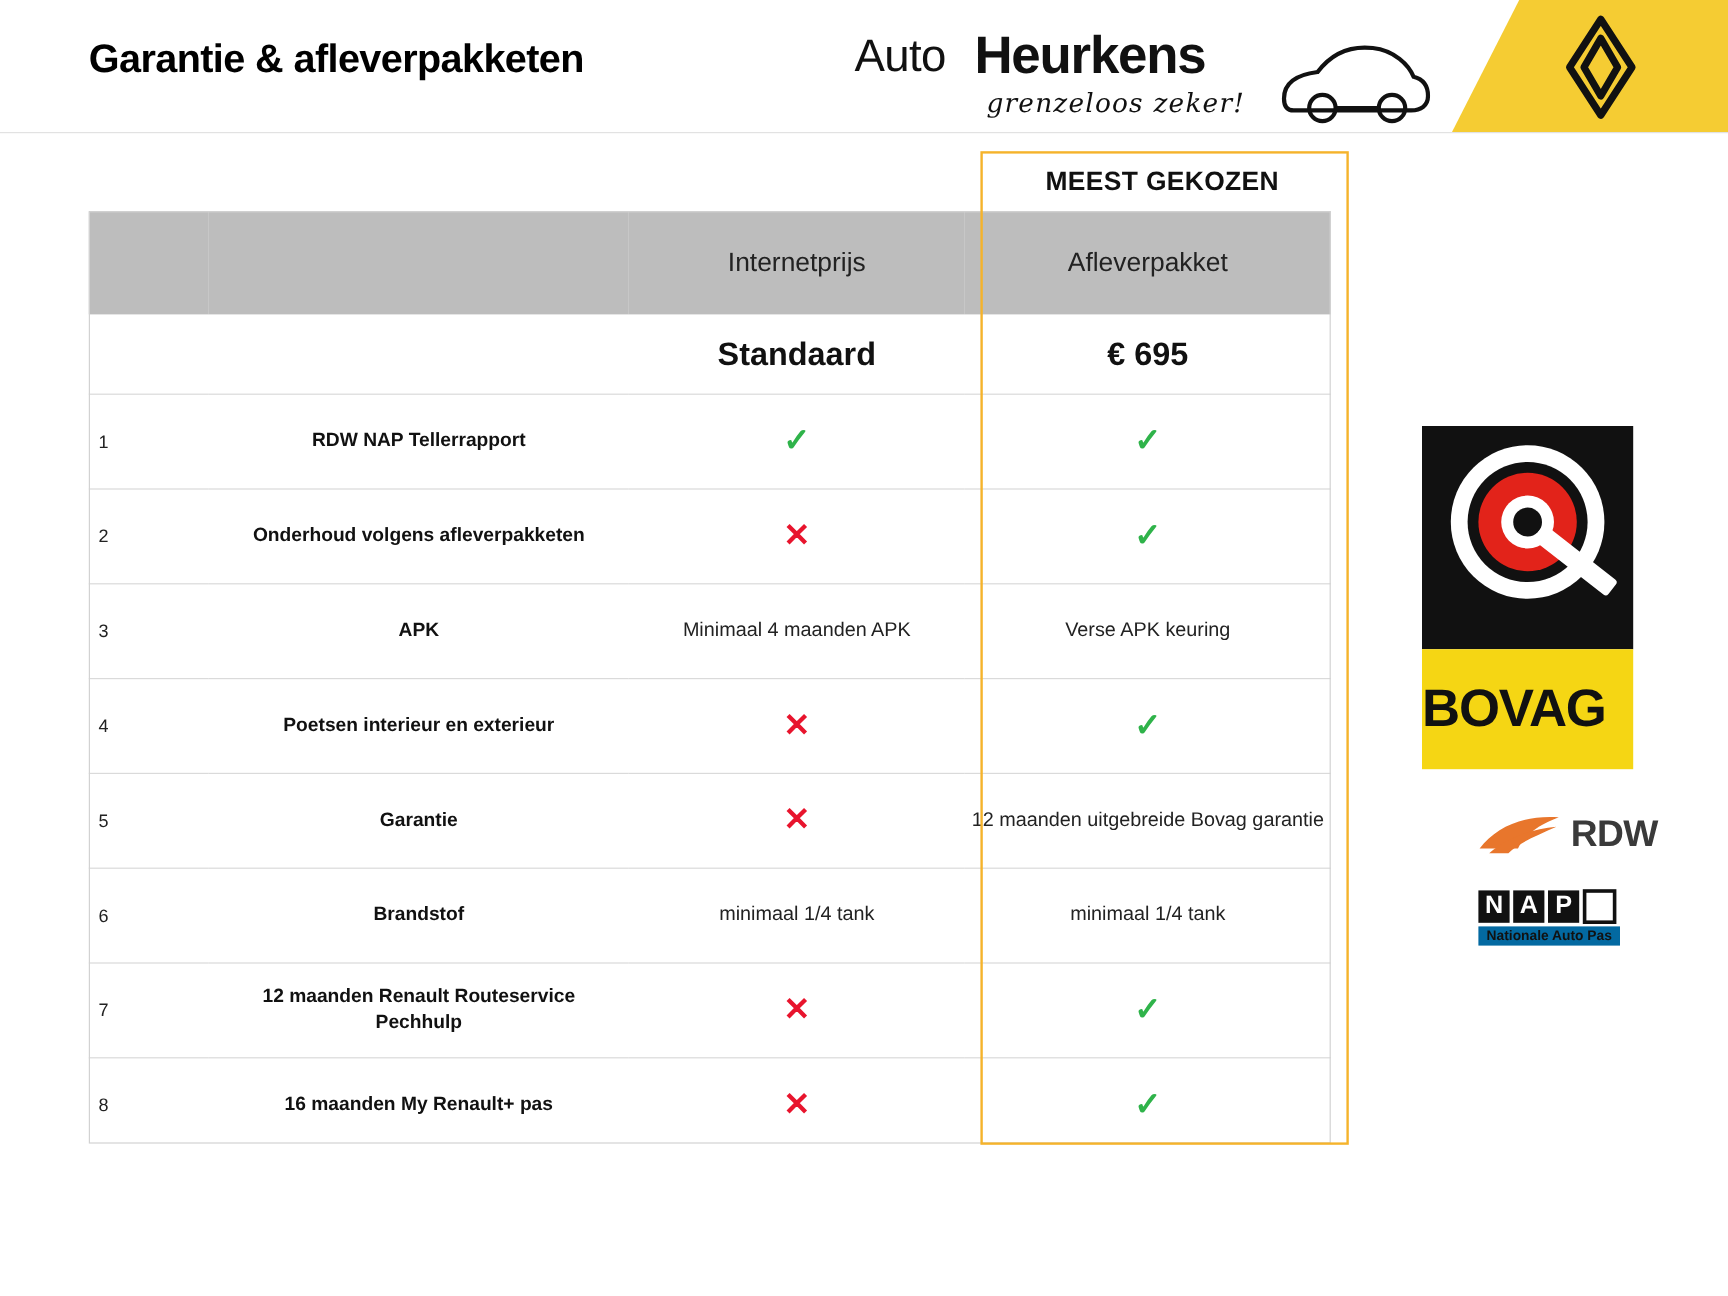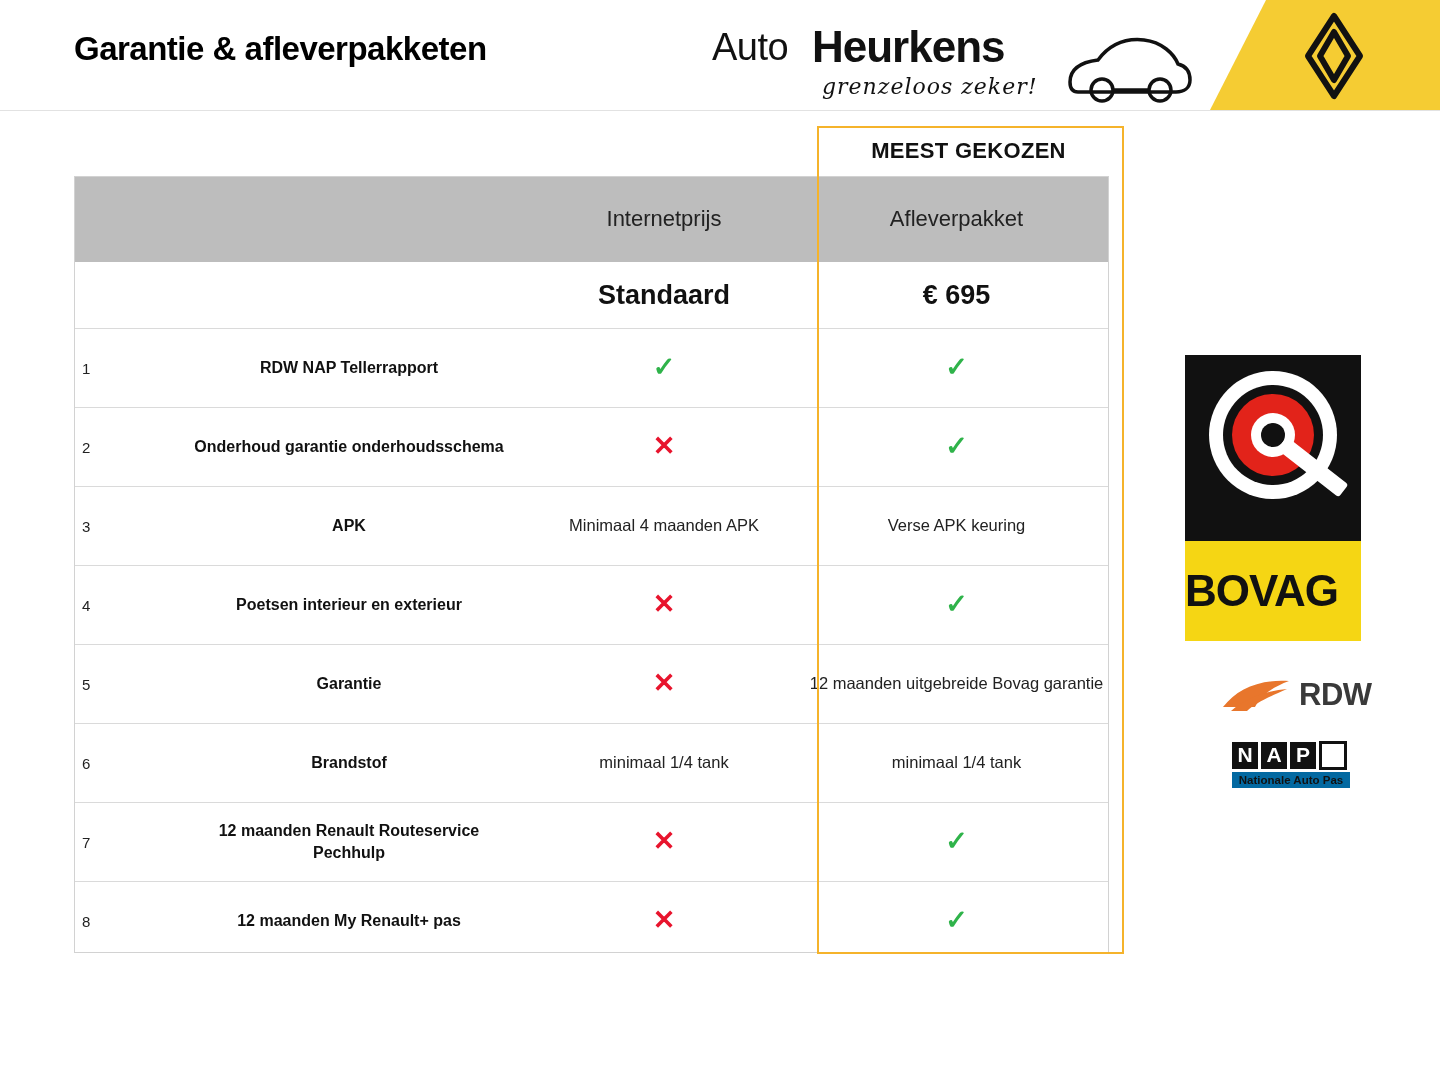--- a/index.html
+++ b/index.html
@@ -284,21 +284,21 @@
   .bovag-word {
     font-size: 44px;
     font-weight: bold;
     letter-spacing: -1px;
     color: #111;
     font-family: "Liberation Sans", sans-serif;
   }
 
   .rdw {
     position: absolute;
-    left: 36px;
+    left: 46px;
     top: 318px;
     width: 180px;
     height: 50px;
     text-decoration: underline;
   }
   .rdw-flame {
     position: absolute;
     left: 0; top: 4px;
     width: 72px; height: 38px;
   }
@@ -401,21 +401,21 @@
 
     <tr class="feature">
       <td class="num">1</td>
       <td class="feat">RDW NAP Tellerrapport</td>
       <td class="val"><span class="tick">✓</span></td>
       <td class="val"><span class="tick">✓</span></td>
     </tr>
 
     <tr class="feature">
       <td class="num">2</td>
-      <td class="feat">Onderhoud garantie onderhoudsschema</td>
+      <td class="feat">Onderhoud volgens afleverpakketen</td>
       <td class="val"><span class="cross">✕</span></td>
       <td class="val"><span class="tick">✓</span></td>
     </tr>
 
     <tr class="feature">
       <td class="num">3</td>
       <td class="feat">APK</td>
       <td class="val">Minimaal 4 maanden APK</td>
       <td class="val">Verse APK keuring</td>
     </tr>
@@ -443,21 +443,21 @@
 
     <tr class="feature">
       <td class="num">7</td>
       <td class="feat">12 maanden Renault Routeservice Pechhulp</td>
       <td class="val"><span class="cross">✕</span></td>
       <td class="val"><span class="tick">✓</span></td>
     </tr>
 
     <tr class="feature">
       <td class="num">8</td>
-      <td class="feat">12 maanden My Renault+ pas</td>
+      <td class="feat">16 maanden My Renault+ pas</td>
       <td class="val"><span class="cross">✕</span></td>
       <td class="val"><span class="tick">✓</span></td>
     </tr>
   </tbody>
     </table>
 </div>
 
 <div class="table-outline"></div>
 <div class="highlight-box"></div>
 <div class="badge-best">MEEST GEKOZEN</div>

